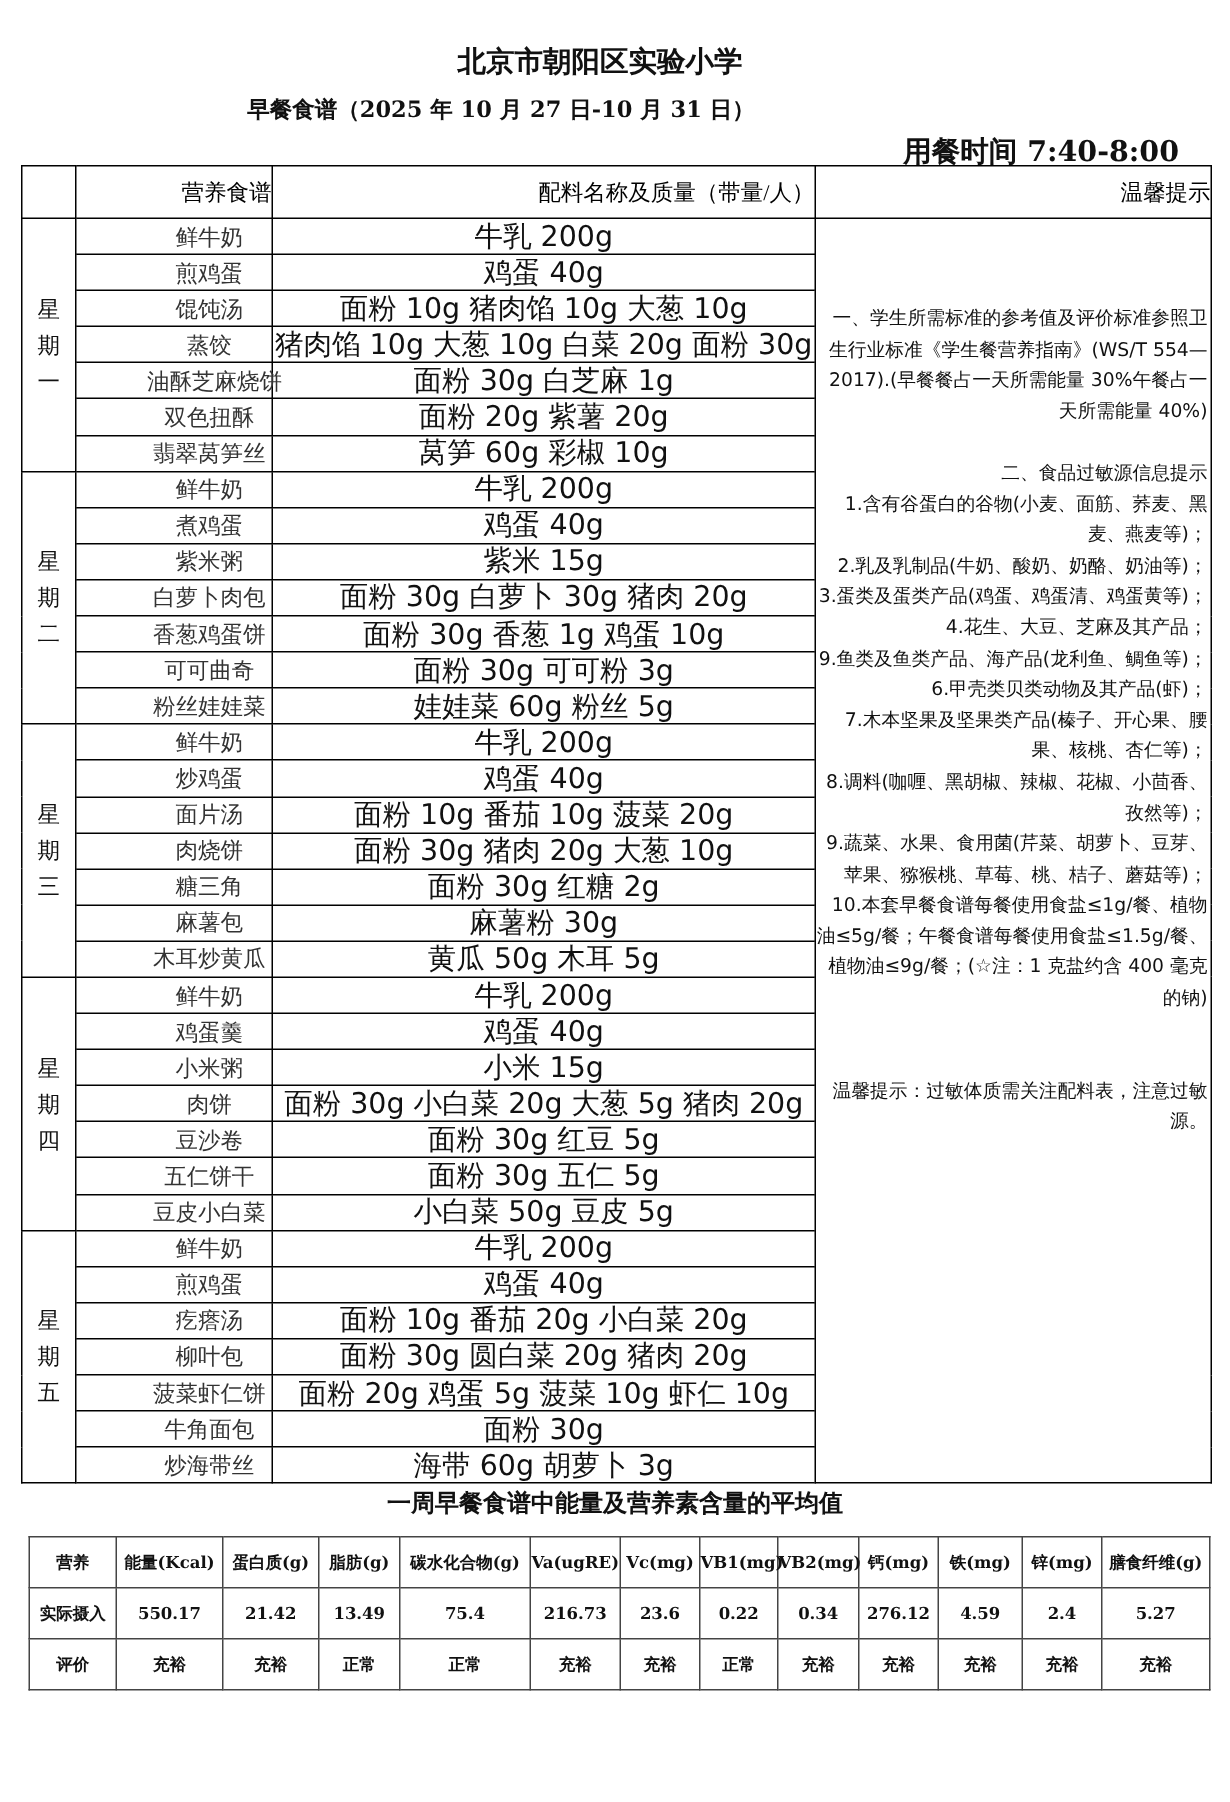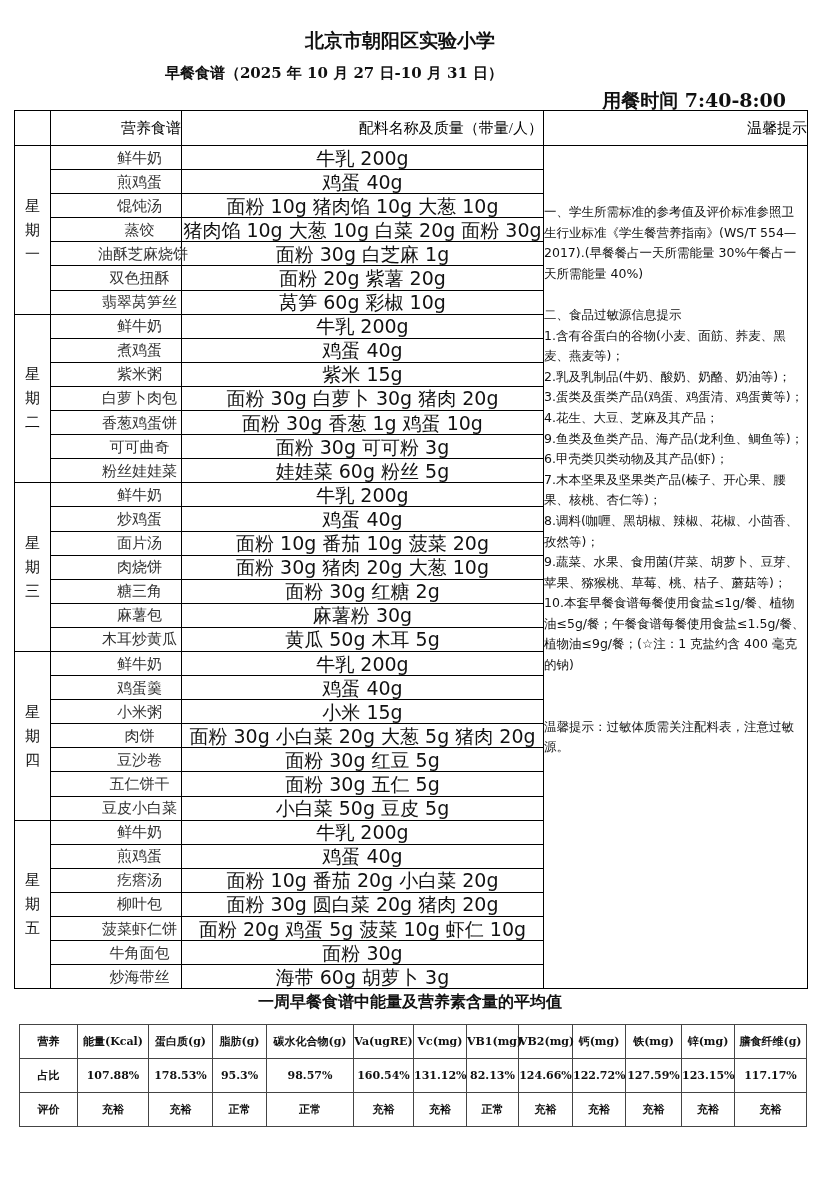--- a/index.html
+++ b/index.html
@@ -8,21 +8,21 @@
   .subtitle { position:absolute; left:0; width:668px; top:64px; text-align:center; font-size:15px; font-weight:bold; font-family:"DejaVu Serif",serif; }
   .mealtime { position:absolute; right:34px; top:88px; font-size:19px; font-weight:bold; font-family:"DejaVu Serif",serif; }
 
   table.menu { position:absolute; left:14px; top:110px; width:793px; border-collapse:collapse; table-layout:fixed; }
   table.menu td, table.menu th { border:1px solid #000; padding:0; font-weight:normal; }
   table.menu th { height:34px; font-size:15px; text-align:right; font-family:Liberation Serif, serif; color:#000000; }
   table.menu td.day { width:35px; text-align:center; font-size:15px; font-family:"DejaVu Sans",sans-serif; line-height:24px; }
   table.menu td.dish { height:23.1px; text-align:center; font-size:15px; font-family:"DejaVu Sans",sans-serif; color:#333; line-height:22px; white-space:nowrap;padding-left:47px; }
   table.menu td.ing { text-align:center; font-size:19px; font-family:"DejaVu Sans",sans-serif; color:#111; line-height:22px; white-space:nowrap; }
   table.menu td.tips { vertical-align:top; font-size:12.5px; line-height:20.6px; font-family:"DejaVu Sans",sans-serif; padding:56px 2px 0 0; color:#111; }
-  .tips p { margin:0; }
+  .tips p { margin:0;text-align:right; }
   .tips .gap { height:20.6px; }
   .tips .gap2 { height:41px; }
 
   .nut-title { position:absolute; left:0; width:820px; top:992px; text-align:center; font-size:16px; font-weight:bold; font-family:"DejaVu Serif",serif; }
   table.nut { position:absolute; left:19px; top:1024px; width:787px; border-collapse:collapse; table-layout:fixed; }
   table.nut td { border:1px solid #444; text-align:center; font-size:11px; font-weight:bold; font-family:"DejaVu Serif",serif; height:33px; padding:0; white-space:nowrap; color:#111; }
 </style>
 </head>
 <body>
 
@@ -258,33 +258,33 @@
         <td>Va(ugRE)</td>
         <td>Vc(mg)</td>
         <td>VB1(mg)</td>
         <td>VB2(mg)</td>
         <td>钙(mg)</td>
         <td>铁(mg)</td>
         <td>锌(mg)</td>
         <td>膳食纤维(g)</td>
       </tr>
       <tr>
-        <td>占比</td>
-        <td>107.88%</td>
-        <td>178.53%</td>
-        <td>95.3%</td>
-        <td>98.57%</td>
-        <td>160.54%</td>
-        <td>131.12%</td>
-        <td>82.13%</td>
-        <td>124.66%</td>
-        <td>122.72%</td>
-        <td>127.59%</td>
-        <td>123.15%</td>
-        <td>117.17%</td>
+        <td>实际摄入</td>
+        <td>550.17</td>
+        <td>21.42</td>
+        <td>13.49</td>
+        <td>75.4</td>
+        <td>216.73</td>
+        <td>23.6</td>
+        <td>0.22</td>
+        <td>0.34</td>
+        <td>276.12</td>
+        <td>4.59</td>
+        <td>2.4</td>
+        <td>5.27</td>
       </tr>
       <tr>
         <td>评价</td>
         <td>充裕</td>
         <td>充裕</td>
         <td>正常</td>
         <td>正常</td>
         <td>充裕</td>
         <td>充裕</td>
         <td>正常</td>

